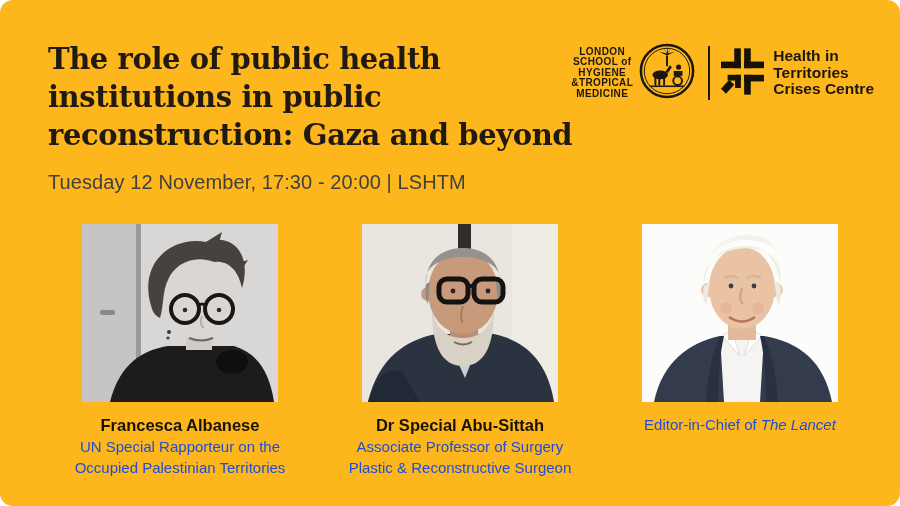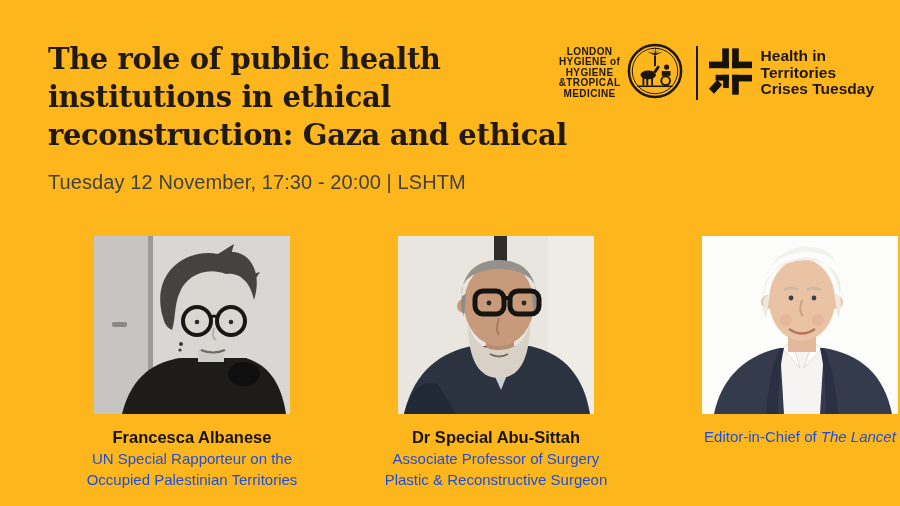--- a/index.html
+++ b/index.html
@@ -1,19 +1,20 @@
 <!DOCTYPE html>
 <html><head>
 <meta charset="utf-8">
 <style>
   html,body { margin:0; padding:0; }
   .poster {
     position:relative; width:900px; height:506px;
     background:#FDB71C; color:#221C14; overflow:hidden;
     font-family:"Liberation Sans","DejaVu Sans",sans-serif;
+    border-radius:13px;
   }
   .title {
     position:absolute; left:48px; top:40px; margin:0;
     font-family:"DejaVu Serif","Liberation Serif",serif;
     font-weight:700; font-size:29px; line-height:38px; letter-spacing:-0.4px;
     color:#201A12;
   }
   .title .tline { display:block; }
   .subtitle {
     position:absolute; left:48px; top:171px;
@@ -30,45 +31,45 @@
   }
   .lshtm-word div { white-space:nowrap; }
   .crest { margin-left:5px; }
   .logo-divider { width:2px; height:54px; background:#1D1710; margin:0 11px 0 12px; }
   .hhcc { display:flex; align-items:center; }
   .hhcc-text {
     font-weight:700; font-size:15.5px; line-height:16.5px;
     margin-left:9px; color:#1D1710;
   }
   .speakers { position:absolute; top:224px; left:40px; display:flex; }
-  .speaker { width:280px; display:flex; flex-direction:column; align-items:center; margin:12px; }
+  .speaker { width:280px; display:flex; flex-direction:column; align-items:center; margin:0; }
   .photo { width:196px; height:178px; overflow:hidden; display:block; }
   .caption { margin-top:12px; text-align:center; }
   .speaker-name { font-weight:700; font-size:16.5px; line-height:22px; color:#181309; }
   .speaker-role { font-size:15px; line-height:21px; color:#1d4ed8; }
   .speaker-role em { font-style:italic; }
 </style>
 </head>
 <body>
 
 <div class="poster">
 
   <h1 class="title">
     <span class="tline">The role of public health</span>
-    <span class="tline">institutions in ethical</span>
-    <span class="tline">reconstruction: Gaza and ethical</span>
+    <span class="tline">institutions in public</span>
+    <span class="tline">reconstruction: Gaza and beyond</span>
   </h1>
 
   <div class="subtitle">Tuesday 12 November, 17:30 - 20:00 | LSHTM</div>
 
   <div class="logo-group">
 
     <div class="lshtm-word">
       <div>LONDON</div>
-      <div>HYGIENE of</div>
+      <div>SCHOOL of</div>
       <div>HYGIENE</div>
       <div>&amp;TROPICAL</div>
       <div>MEDICINE</div>
     </div>
 
     <span class="crest">
       <svg width="58" height="58" viewBox="0 0 60 60">
         <circle cx="30" cy="30" r="27" fill="none" stroke="#1D1710" stroke-width="2.6"></circle>
         <circle cx="30" cy="30" r="23.5" fill="none" stroke="#1D1710" stroke-width="1"></circle>
 
@@ -108,21 +109,21 @@
 
             <rect x="8" y="32" width="16" height="7"></rect>
             <rect x="17" y="32" width="7" height="16"></rect>
             <polygon points="10,38 16,44 6,55 0,49"></polygon>
           </g>
         </svg>
       </span>
       <div class="hhcc-text">
         <div>Health in</div>
         <div>Territories</div>
-        <div>Crises Tuesday</div>
+        <div>Crises Centre</div>
       </div>
     </div>
   </div>
 
   <section class="speakers">
 
     <figure class="speaker">
       <span class="photo">
         <svg width="196" height="178" viewBox="0 0 196 178">
           <rect width="196" height="178" fill="#d8d7d5"></rect>

